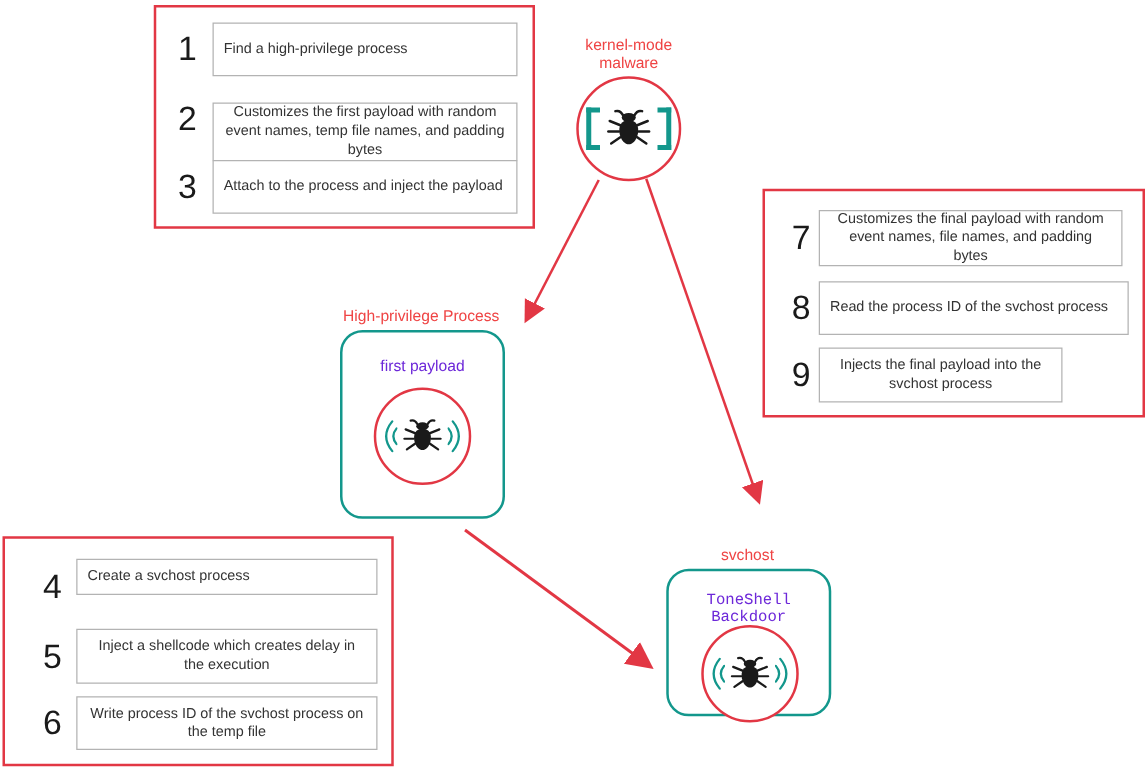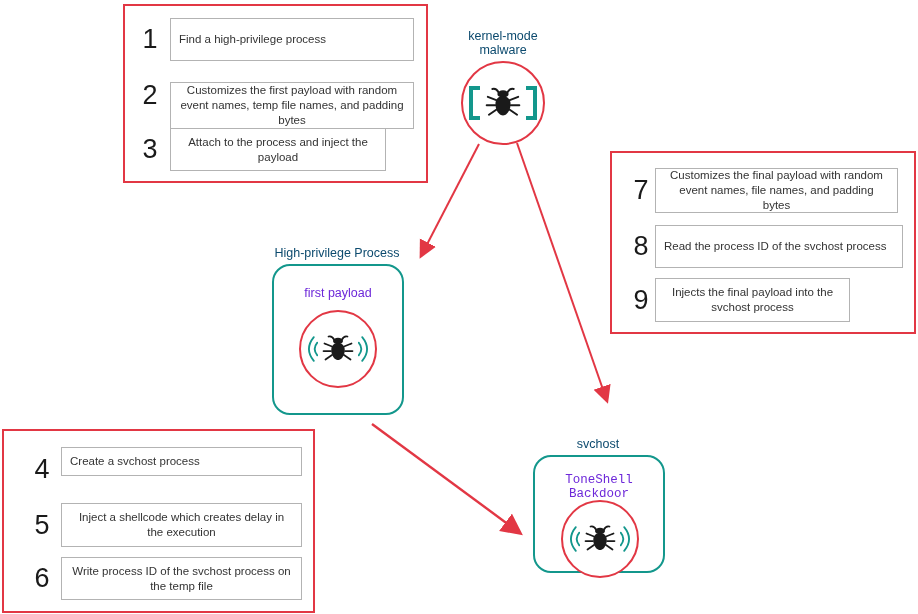--- a/index.html
+++ b/index.html
@@ -15,21 +15,21 @@
 
   
   .group{position:absolute;border:2px solid var(--red);background:#ffffff;}
   .step-num{position:absolute;display:flex;align-items:center;justify-content:center;
             font-size:27px;color:#1a1a1a;}
   .step-box{position:absolute;border:1px solid var(--step-border);background:#ffffff;
             display:flex;align-items:center;text-align:center;
             font-size:11.5px;line-height:1.3;color:var(--text);padding:2px 8px;}
 
   
-  .node-label{position:absolute;text-align:center;font-size:12.5px;color:#0c4a6e;line-height:1.15;}
+  .node-label{position:absolute;text-align:center;font-size:12.5px;color:#ef4444;line-height:1.15;}
   .teal-box{position:absolute;border:2px solid var(--teal);border-radius:18px;background:#ffffff;}
   .inner-label{position:absolute;left:0;right:0;text-align:center;font-size:12.5px;color:#6d28d9;}
   .red-circle{position:absolute;border:2px solid var(--red);border-radius:50%;background:#ffffff;
               display:flex;align-items:center;justify-content:center;gap:5px;}
   .bracket{display:inline-block;width:11px;height:34px;border:4px solid var(--teal);}
   .bracket-l{border-right:none;}
   .bracket-r{border-left:none;}
 
   .arrows{position:absolute;left:0;top:0;pointer-events:none;}
 </style>
@@ -54,21 +54,21 @@
     <div class="step-box" style="left:45px;top:12px;width:244px;height:43px;">
         <span>Find a high-privilege process</span>
       </div>
 
     <div class="step-num" style="left:7px;top:66px;width:36px;height:47px;">2</div>
     <div class="step-box" style="left:45px;top:76px;width:244px;height:47px;">
         <span>Customizes the first payload with random event names, temp file names, and padding bytes</span>
       </div>
 
     <div class="step-num" style="left:7px;top:122px;width:36px;height:43px;">3</div>
-    <div class="step-box" style="left:45px;top:122px;width:216px;height:43px;">
+    <div class="step-box" style="left:45px;top:122px;width:244px;height:43px;">
         <span>Attach to the process and inject the payload</span>
       </div>
   </div>
 
   <div class="group" style="left:610px;top:151px;width:306px;height:183px;">
     <div class="step-num" style="left:11px;top:15px;width:36px;height:45px;">7</div>
     <div class="step-box" style="left:43px;top:15px;width:243px;height:45px;">
         <span>Customizes the final payload with random event names, file names, and padding bytes</span>
       </div>
 

